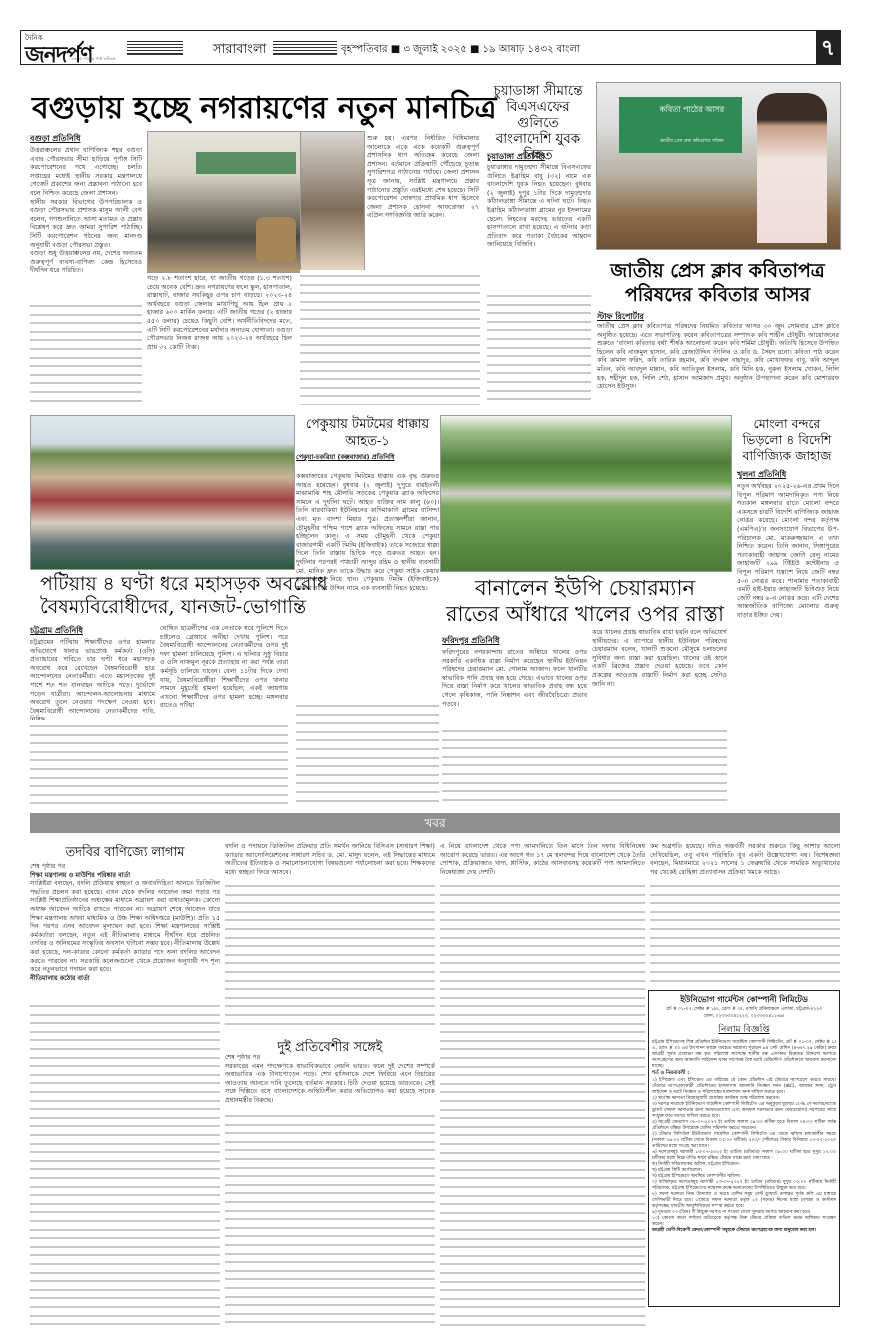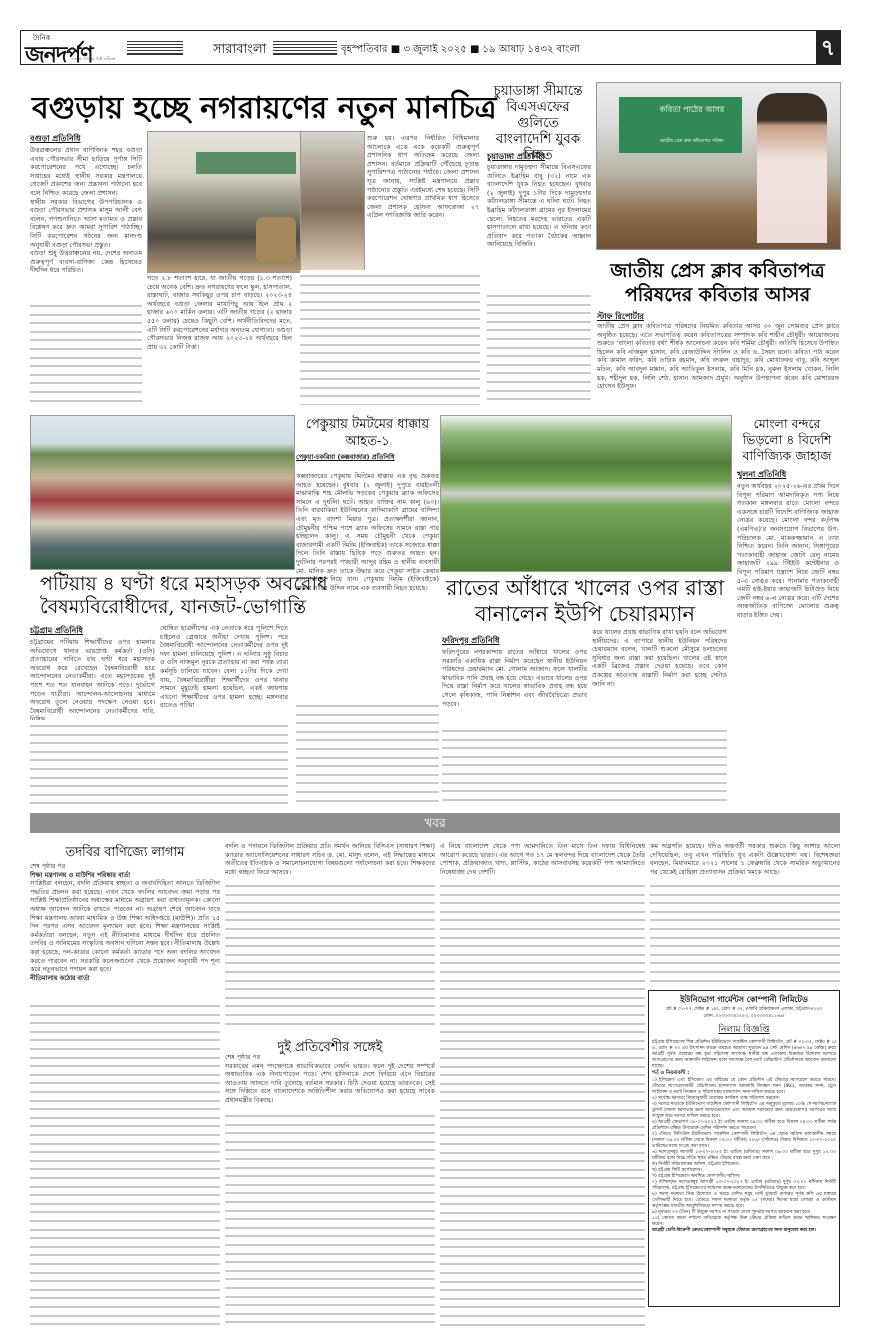--- a/index.html
+++ b/index.html
@@ -1,19 +1,19 @@
 <!DOCTYPE html>
 <html><head>
 <meta charset="utf-8">
 <style>
   html,body{margin:0;padding:0;background:#fff;}
   body{width:870px;height:1337px;position:relative;overflow:hidden;font-family:"DejaVu Sans",sans-serif;color:#111;}
   .abs{position:absolute;}
   .masthead{left:20px;top:30px;width:819px;height:33px;border:1px solid #222;}
-  .logo-small{left:4px;top:1px;font-size:7px;margin-left:8px;}
+  .logo-small{left:4px;top:1px;font-size:7px;}
   .logo{left:4px;top:6px;font-size:22px;font-weight:bold;font-family:"DejaVu Serif",serif;letter-spacing:-1px;}
   .logo-tag{left:50px;top:25px;font-size:4px;color:#444;}
   .rules{height:12px;border-top:1px solid #333;border-bottom:1px solid #333;background:repeating-linear-gradient(#fff 0,#fff 2px,#333 2px,#333 3px);}
   .section-title{left:258px;top:8px;font-size:13px;}
   .dateline{left:320px;top:10px;font-size:10px;}
   .pageno{right:0;top:0;width:24px;height:33px;background:#222;color:#fff;font-size:22px;font-weight:bold;text-align:center;line-height:33px;}
   .headline{font-family:"DejaVu Serif",serif;font-weight:bold;color:#000;}
   .byline{font-size:8px;font-weight:bold;text-decoration:underline;}
   .body{font-size:6.3px;line-height:8.6px;text-align:justify;color:#222;}
   .body p{margin:0;}
@@ -80,22 +80,22 @@
 <div class="abs body" style="left:160px;top:624px;width:128px;">ঘোষিত ছাত্রলীগের এক নেতাকে ধরে পুলিশে দিতে চাইলেও গ্রেপ্তারে অনীহা দেখায় পুলিশ। পরে বৈষম্যবিরোধী আন্দোলনের নেতাকর্মীদের ওপর দুই দফা হামলা চালিয়েছে পুলিশ। এ ঘটনার সুষ্ঠু বিচার ও ওসি নাজমুল নূরকে প্রত্যাহার না করা পর্যন্ত তারা কর্মসূচি চালিয়ে যাবেন। বেলা ১১টার দিকে দেখা যায়, বৈষম্যবিরোধীরা শিক্ষার্থীদের ওপর থানার সামনে মুহূর্তেই হামলা হয়েছিল, একই জায়গায় এখনো শিক্ষার্থীদের ওপর হামলা হচ্ছে। মঙ্গলবার রাতেও পটিয়া</div>
 <div class="abs textfill" style="left:30px;top:720px;width:258px;height:85px;"></div>
 
 <div class="abs headline" style="left:295px;top:415px;width:145px;font-size:13px;line-height:17px;text-align:center;font-weight:normal;">পেকুয়ায় টমটমের ধাক্কায় আহত-১</div>
 <div class="abs byline" style="left:296px;top:452px;width:145px;font-size:6.5px;">পেকুয়া-চকরিয়া (কক্সবাজার) প্রতিনিধি</div>
 <div class="abs body" style="left:296px;top:472px;width:143px;">কক্সবাজারের পেকুয়ায় টমটমের ধাক্কায় এক বৃদ্ধ গুরুতর আহত হয়েছেন। বুধবার (২ জুলাই) দুপুরে বারইতলী মাঝামাঝি শাহ মৌলভি সড়কের পেকুয়ার ব্র্যাক অফিসের সামনে এ দুর্ঘটনা ঘটে। আহত ব্যক্তির নাম কালু (৬০)। তিনি বারবাকিয়া ইউনিয়নের কাদিমাকাটা গ্রামের বাসিন্দা এবং মৃত বাদশা মিয়ার পুত্র। প্রত্যক্ষদর্শীরা জানান, চৌমুহনীর পশ্চিম পাশে ব্র্যাক অফিসের সামনে রাস্তা পার হচ্ছিলেন কালু। এ সময় চৌমুহনী থেকে পেকুয়া বাজারগামী একটি টমটম (ইজিবাইক) তাকে সজোরে ধাক্কা দিলে তিনি রাস্তায় ছিটকে পড়ে গুরুতর আহত হন। দুর্ঘটনার পরপরই পথচারী আব্দুর রহিম ও স্থানীয় ব্যবসায়ী মো. মানিক দ্রুত তাকে উদ্ধার করে পেকুয়া সাইক কেয়ার হাসপাতালে নিয়ে যান। পেকুয়ায় টমটম (ইজিবাইকে) ধাক্কায় নাহির উদ্দিন নামে এক ব্যবসায়ী নিহত হয়েছে।</div>
 <div class="abs textfill" style="left:296px;top:700px;width:143px;height:105px;"></div>
 
 <div class="abs photo" style="left:440px;top:415px;width:290px;height:155px;background:linear-gradient(180deg,#f0f4f0 0%,#9bbf86 10%,#4f7d3a 30%,#6ea04f 42%,#cfd0c8 50%,#79a85b 58%,#5f8f45 80%,#4d7a37 100%);"></div>
 <div class="abs headline" style="left:440px;top:575px;width:290px;font-size:21px;line-height:26px;text-align:center;font-weight:normal;">
+  <div style="white-space:nowrap;">বানালেন ইউপি চেয়ারম্যান</div>
   <div style="white-space:nowrap;">রাতের আঁধারে খালের ওপর রাস্তা</div>
-  <div style="white-space:nowrap;">বানালেন ইউপি চেয়ারম্যান</div>
 </div>
 <div class="abs byline" style="left:442px;top:634px;">ফরিদপুর প্রতিনিধি</div>
 <div class="abs body" style="left:442px;top:648px;width:145px;">ফরিদপুরের নগরকান্দায় রাতের আঁধারে খালের ওপর সরকারি একাধিক রাস্তা নির্মাণ করেছেন স্থানীয় ইউনিয়ন পরিষদের চেয়ারম্যান মো. গোলাম আজাদ। ফলে খালটির স্বাভাবিক পানি প্রবাহ বন্ধ হয়ে গেছে। এভাবে খালের ওপর দিয়ে রাস্তা নির্মাণ করে খালের স্বাভাবিক প্রবাহ বন্ধ হয়ে গেলে কৃষিকাজ, পানি নিষ্কাশন এবং জীববৈচিত্র্যে প্রভাব পড়বে।</div>
 <div class="abs body" style="left:592px;top:628px;width:135px;">করে খালের প্রবাহ স্বাভাবিক রাখা হয়নি বলে অভিযোগ স্থানীয়দের। এ ব্যাপারে স্থানীয় ইউনিয়ন পরিষদের চেয়ারম্যান বলেন, খালটি শুকনো মৌসুমে চলাচলের সুবিধার জন্য রাস্তা করা হয়েছিল। খালের ওই স্থানে একটি ব্রিজের প্রস্তাব দেওয়া হয়েছে। তবে কোন প্রকল্পের আওতায় রাস্তাটি নির্মাণ করা হচ্ছে সেটাও জানি না।</div>
 <div class="abs textfill" style="left:442px;top:725px;width:285px;height:80px;"></div>
 
 <div class="abs headline" style="left:735px;top:416px;width:104px;font-size:12.5px;line-height:16px;text-align:center;font-weight:normal;">মোংলা বন্দরে ভিড়লো ৪ বিদেশি বাণিজ্যিক জাহাজ</div>
 <div class="abs byline" style="left:737px;top:468px;">খুলনা প্রতিনিধি</div>
 <div class="abs body" style="left:737px;top:482px;width:102px;">নতুন অর্থবছর ২০২৫-২৬-এর প্রথম দিনে বিপুল পরিমাণ আমদানিকৃত পণ্য নিয়ে গতকাল মঙ্গলবার রাতে মোংলা বন্দরে একসঙ্গে চারটি বিদেশি বাণিজ্যিক জাহাজ নোঙর করেছে। মোংলা বন্দর কর্তৃপক্ষ (এমপিএ)'র জনসংযোগ বিভাগের উপ-পরিচালক মো. মাকরুজ্জামান এ তথ্য নিশ্চিত করেন। তিনি জানান, সিঙ্গাপুরের পতাকাবাহী জাহাজ জোটা রেলু নামের জাহাজটি ২৯৯ টিইইউ কন্টেইনার ও বিপুল পরিমাণ যন্ত্রাংশ নিয়ে জেটি নম্বর ৫-এ নোঙর করে। পানামার পতাকাবাহী এমটি হাই-ইয়ার জাহাজটি চিটাগুড় নিয়ে জেটি নম্বর ৬-এ নোঙর করে। এটি দেশের আন্তর্জাতিক বাণিজ্যে মোংলার গুরুত্ব বাড়ার ইঙ্গিত দেয়।</div>
 

